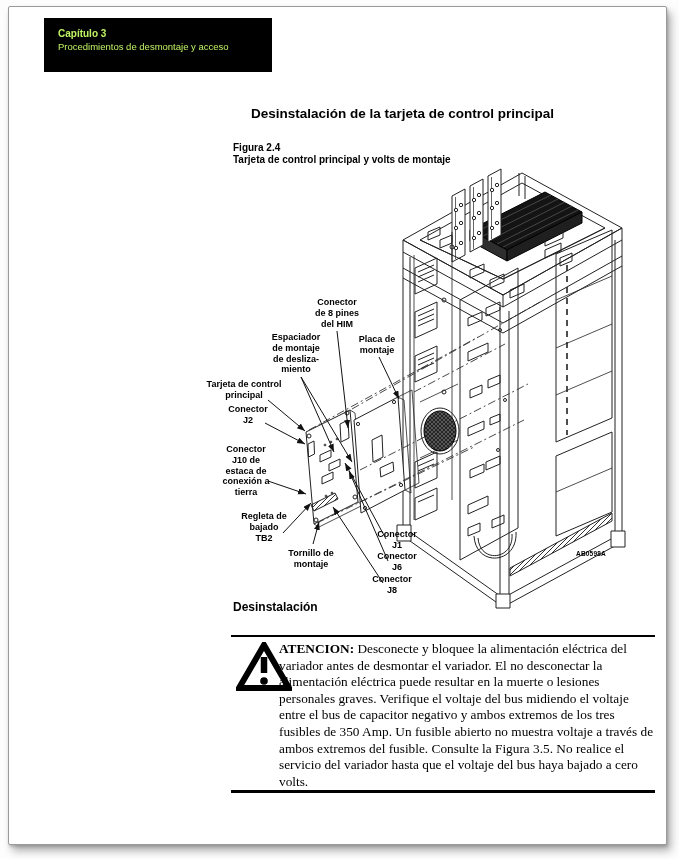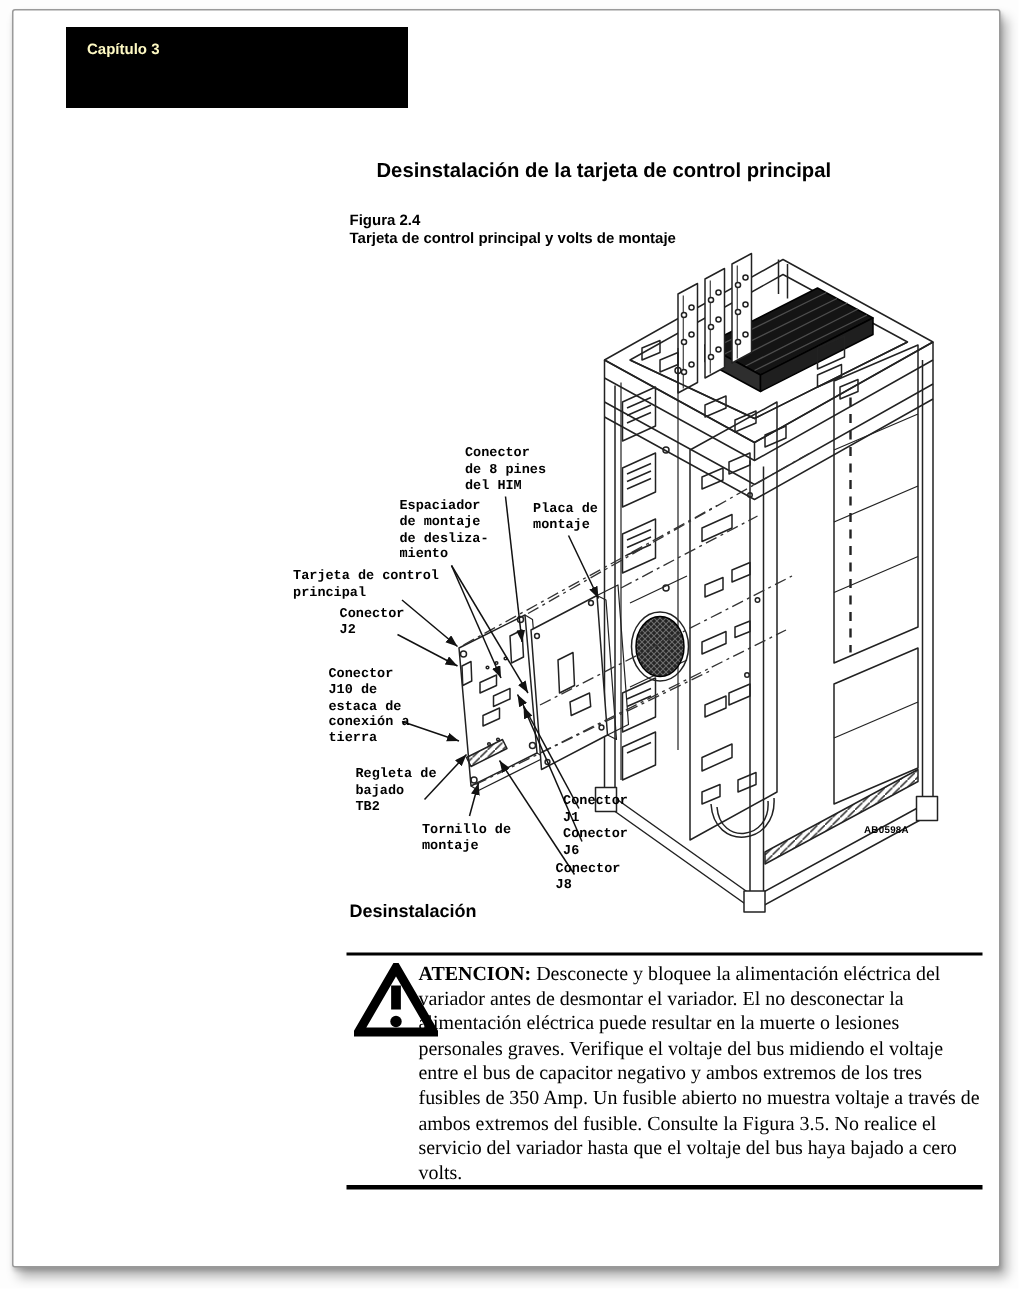--- a/index.html
+++ b/index.html
@@ -2,49 +2,50 @@
 <html><head>
 <meta charset="utf-8">
 <style>
   html,body{margin:0;padding:0;background:#fdfdfd;}
   .stage{position:relative;width:679px;height:859px;overflow:hidden;
          font-family:"Liberation Sans",sans-serif;color:#000;}
   .page-bg{position:absolute;left:8px;top:6px;width:657px;height:837px;
            background:#fff;border:1px solid #9a9a9a;border-radius:2px;
            box-shadow:4px 6px 8px rgba(0,0,0,0.30), 1px 2px 3px rgba(0,0,0,0.18);}
   .chapter-bar{position:absolute;left:44px;top:18px;width:228px;height:54px;
-               background:#000;color:#fef9c3;box-sizing:border-box;padding:10px 8px 0 14px;}
+               background:#000;color:#bef264;box-sizing:border-box;padding:10px 8px 0 14px;}
   .chapter-bar .chap{font-weight:bold;font-size:10px;line-height:12.5px;display:block;}
   .chapter-bar .sub{font-weight:normal;font-size:9.5px;line-height:12.5px;display:block;}
   .doc-title{position:absolute;left:233px;top:106px;font-size:13.5px;font-weight:bold;margin-left:18px;}
   .fig-cap{position:absolute;left:233px;top:142px;font-size:10px;font-weight:bold;line-height:11.5px;}
   .fig-cap span{display:block;}
   .diagram-svg{position:absolute;left:0;top:0;width:679px;height:859px;pointer-events:none;}
-  .callout{position:absolute;transform:translateX(-50%);text-align:left;
-           font-size:9px;font-weight:bold;line-height:10.8px;white-space:pre-line;font-family:Liberation Mono, monospace;}
+  .callout{position:absolute;transform:translateX(-50%);text-align:center;
+           font-size:9px;font-weight:bold;line-height:10.8px;white-space:pre-line;}
   .drawing-code{position:absolute;left:576px;top:550px;font-size:6.5px;font-weight:bold;
                 letter-spacing:0.2px;transform:none;}
   .section-heading{position:absolute;left:233px;top:600px;font-size:12px;font-weight:bold;}
   .rule{position:absolute;background:#000;}
   .rule-top{left:231px;top:635px;width:424px;height:2px;}
   .rule-bottom{left:231px;top:790px;width:424px;height:3px;}
   .warn-triangle{position:absolute;left:236px;top:642px;}
   .warning-text{position:absolute;left:279px;top:641px;width:375px;
                 font-family:"Liberation Serif",serif;font-size:13.3px;line-height:16.6px;
                 text-align:left;}
   .warning-text b{font-weight:bold;}
 </style>
 </head>
 <body>
 
 <div class="stage">
   <div class="page-bg"></div>
 
   <div class="chapter-bar">
     <span class="chap">Capítulo 3</span>
+    <span class="sub">Procedimientos de desmontaje y acceso</span>
   </div>
 
   <div class="doc-title">Desinstalación de la tarjeta de control principal</div>
 
   <div class="fig-cap">
     <span>Figura 2.4</span>
     <span>Tarjeta de control principal y volts de montaje</span>
   </div>
 
   <svg class="diagram-svg" viewBox="0 0 679 859">

